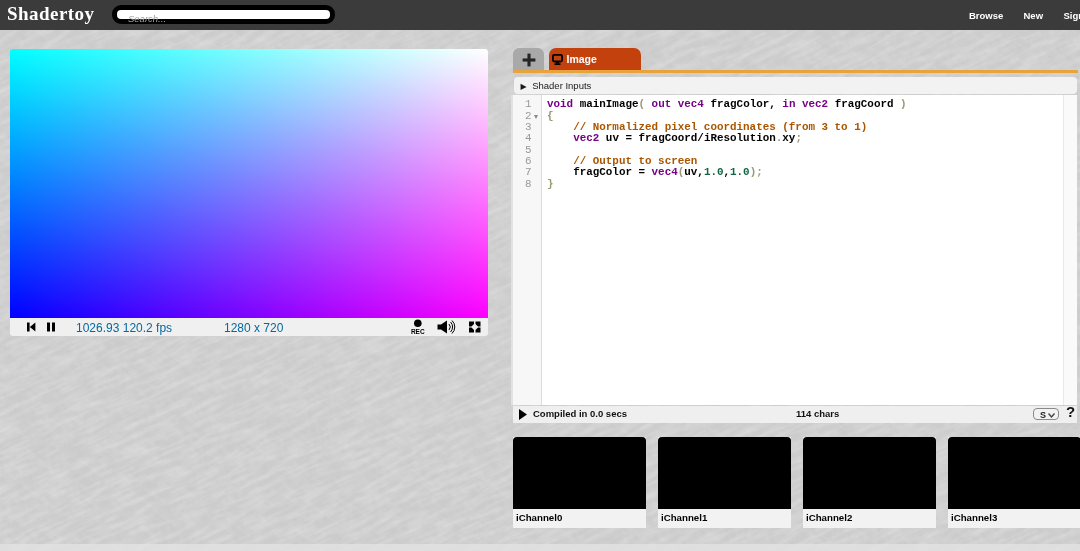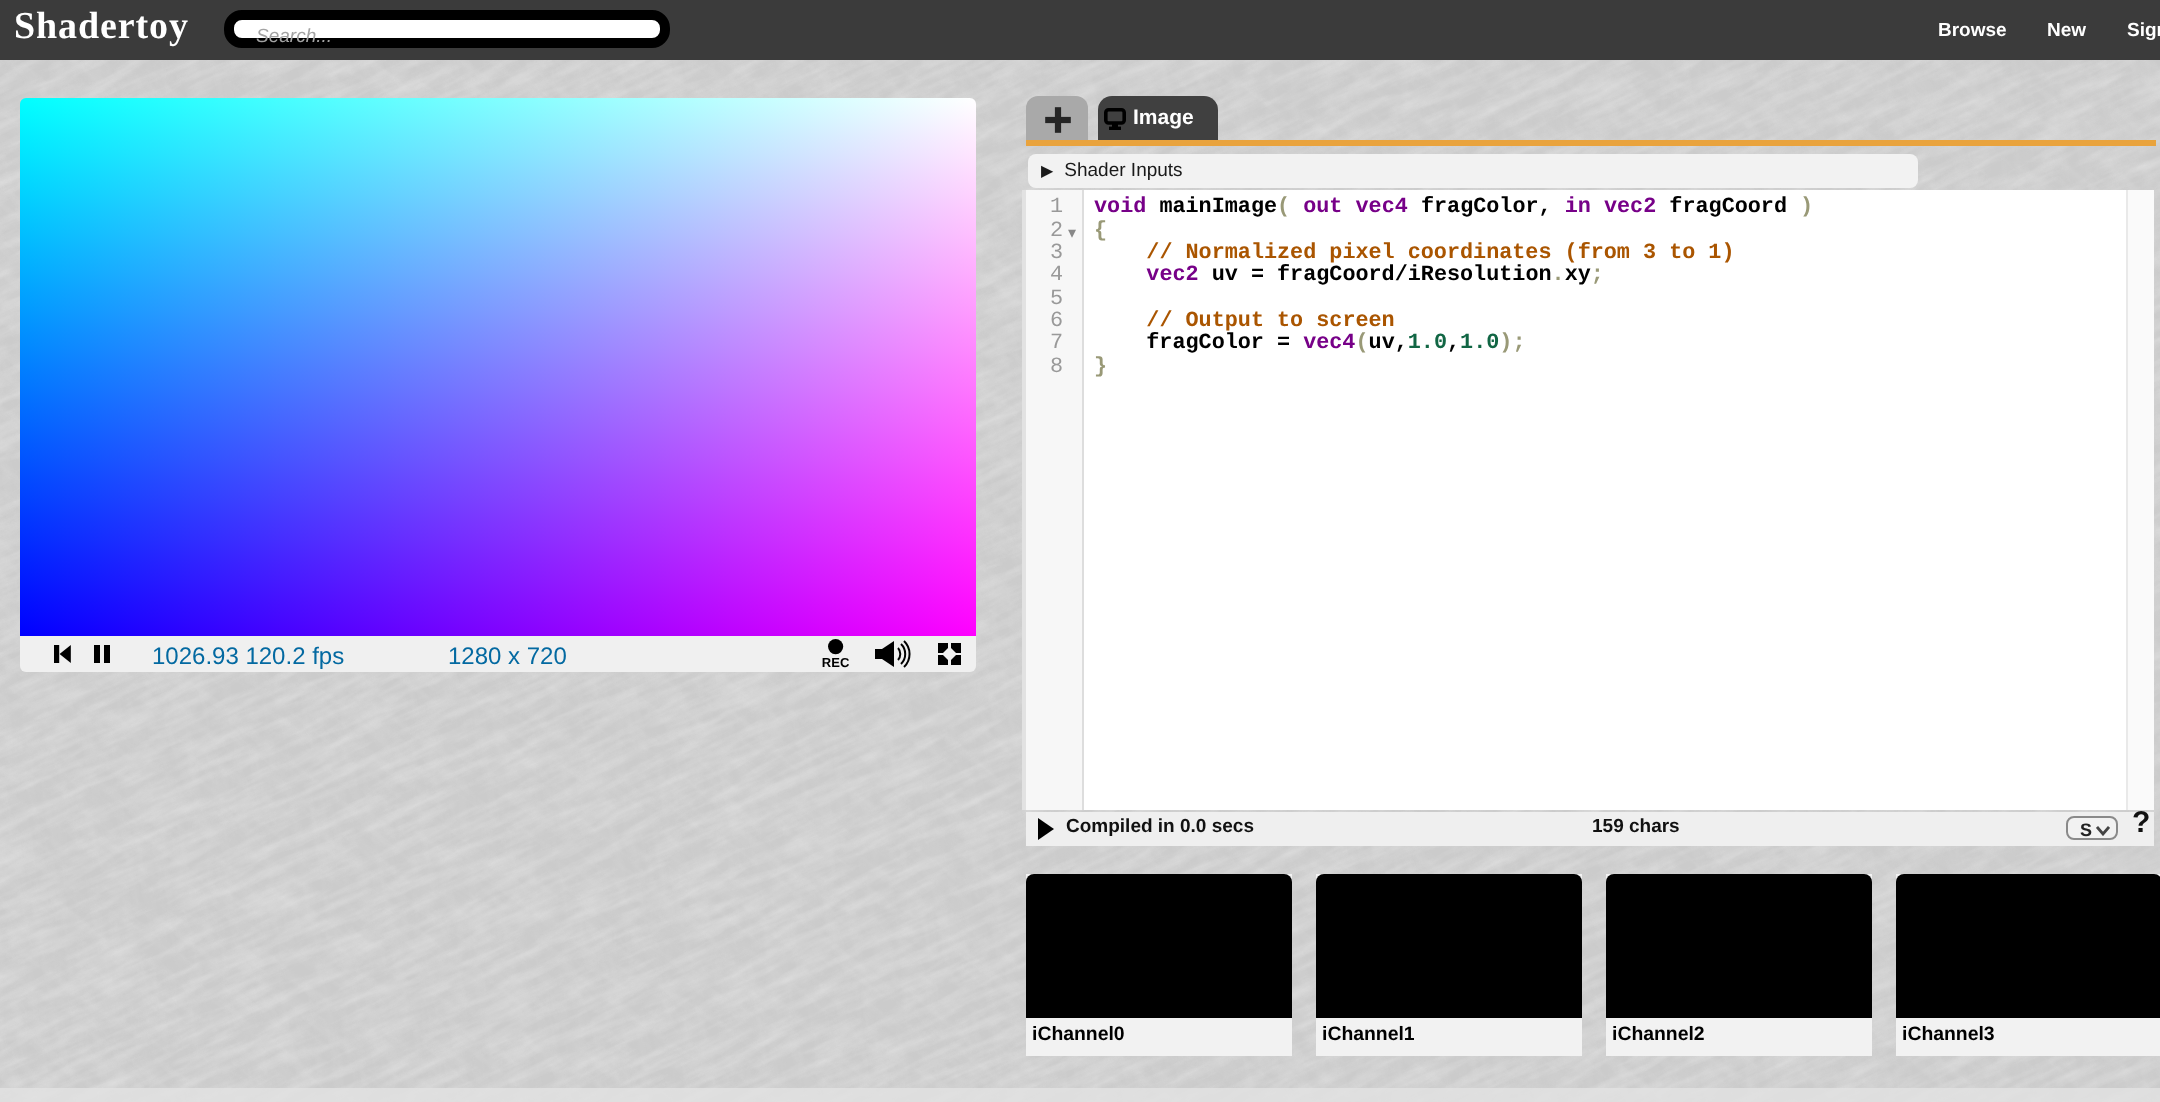--- a/index.html
+++ b/index.html
@@ -23,25 +23,25 @@
                              linear-gradient(rgb(0,0,255), rgb(0,0,255));
             background-blend-mode:screen; }
   #playbar { position:absolute; left:10px; top:318px; width:478px; height:18px;
              background:#f0f0f0; border-radius:0 0 3px 3px; }
   #playbar svg { position:absolute; top:0; left:0; }
   .pbtext { position:absolute; font-size:12px; font-weight:normal; color:#0369a1; top:3px; }
   
   #plustab { position:absolute; left:513px; top:48px; width:31px; height:22px;
              background:#a9a9a9; border-radius:6px 6px 0 0; text-align:center;
              font-size:19px; font-weight:bold; color:#2a2a2a; line-height:20px; }
-  #imagetab { position:absolute; left:549px; top:48px; width:60px; height:22px;
-              background:#404040; border-radius:7px 7px 0 0; color:#fff;
+  #imagetab { position:absolute; left:549px; top:48px; width:92px; height:22px;
+              background:#c2410c; border-radius:7px 7px 0 0; color:#fff;
               font-size:10.5px; font-weight:bold; line-height:22px; }
   #tabline { position:absolute; left:513px; top:70px; width:565px; height:3px; background:#e9a33d; }
-  #inputs { position:absolute; left:514px; top:77px; width:445px; height:17px;
+  #inputs { position:absolute; left:514px; top:77px; width:563px; height:17px;
             background:#f2f2f2; border-radius:4px; font-size:9.5px; color:#1a1a1a; line-height:17px; }
   #editor { position:absolute; left:513px; top:95px; width:564px; height:310px; background:#fff; }
   #edgestrip { position:absolute; left:510.5px; top:95px; width:3px; height:310px; background:#e2e2e2; }
   #scrollstrip { position:absolute; left:1063px; top:95px; width:14px; height:310px; background:#fafafa; border-left:1px solid #e9e9e9; }
   #gutterbg { position:absolute; left:513px; top:95px; width:28px; height:310px; background:#f7f7f7; }
   #gutterline { position:absolute; left:541px; top:95px; width:1px; height:310px; background:#ddd; }
   #gutter { position:absolute; left:513px; top:99.2px; width:18.5px; text-align:right;
             font-family:"Liberation Mono", monospace; font-size:10.9px; line-height:11.34px;
             color:#999; }
   #foldarrow { position:absolute; left:534px; top:110.7px; font-size:8px; color:#888;
@@ -171,21 +171,21 @@
 
     <span class="cm">// Output to screen</span>
     fragColor = <span class="kw">vec4</span><span class="br">(</span>uv,<span class="nm">1.0</span>,<span class="nm">1.0</span><span class="br">);</span>
 <span class="br">}</span></div>
 
 <div id="efooter"></div>
 <svg width="10" height="11" viewBox="0 0 10 11" style="position:absolute;left:518px;top:409px;">
   <path d="M1 0 L9 5.5 L1 11 Z" fill="#000"></path>
 </svg>
 <div class="ftext" style="left:533px;top:408px;">Compiled in 0.0 secs</div>
-<div class="ftext" style="left:796px;top:408px;">159 chars</div>
+<div class="ftext" style="left:796px;top:408px;">114 chars</div>
 <div id="sdrop">
     <span style="position:absolute;left:6px;top:0.5px;">S</span>
   <svg width="7" height="5" viewBox="0 0 7 5" style="position:absolute;left:14px;top:3.5px;">
     <path d="M0.5 0.5 L3.5 4 L6.5 0.5" fill="none" stroke="#444" stroke-width="1.4"></path>
   </svg>
   </div>
 <div id="qmark">?</div>
 
 <div class="chan" style="left:513px;">
     <div class="img"></div>

